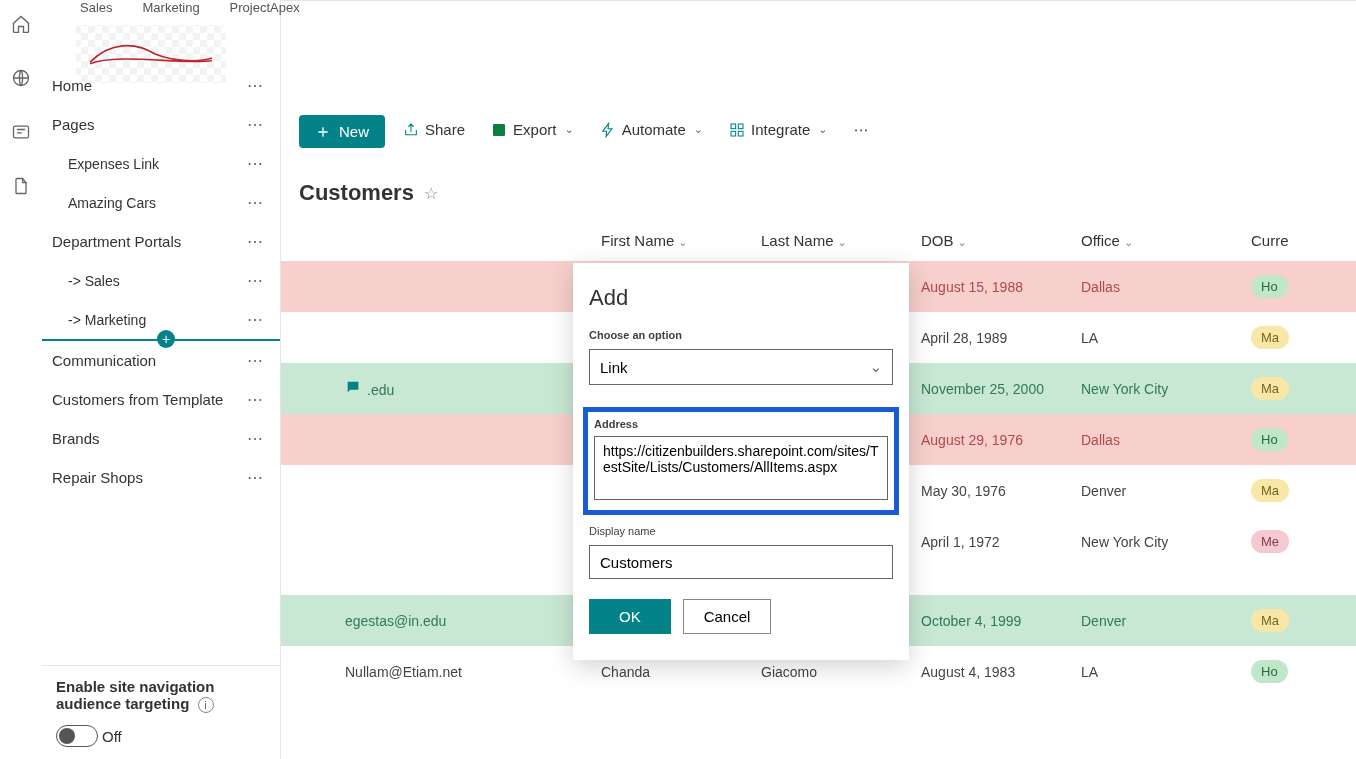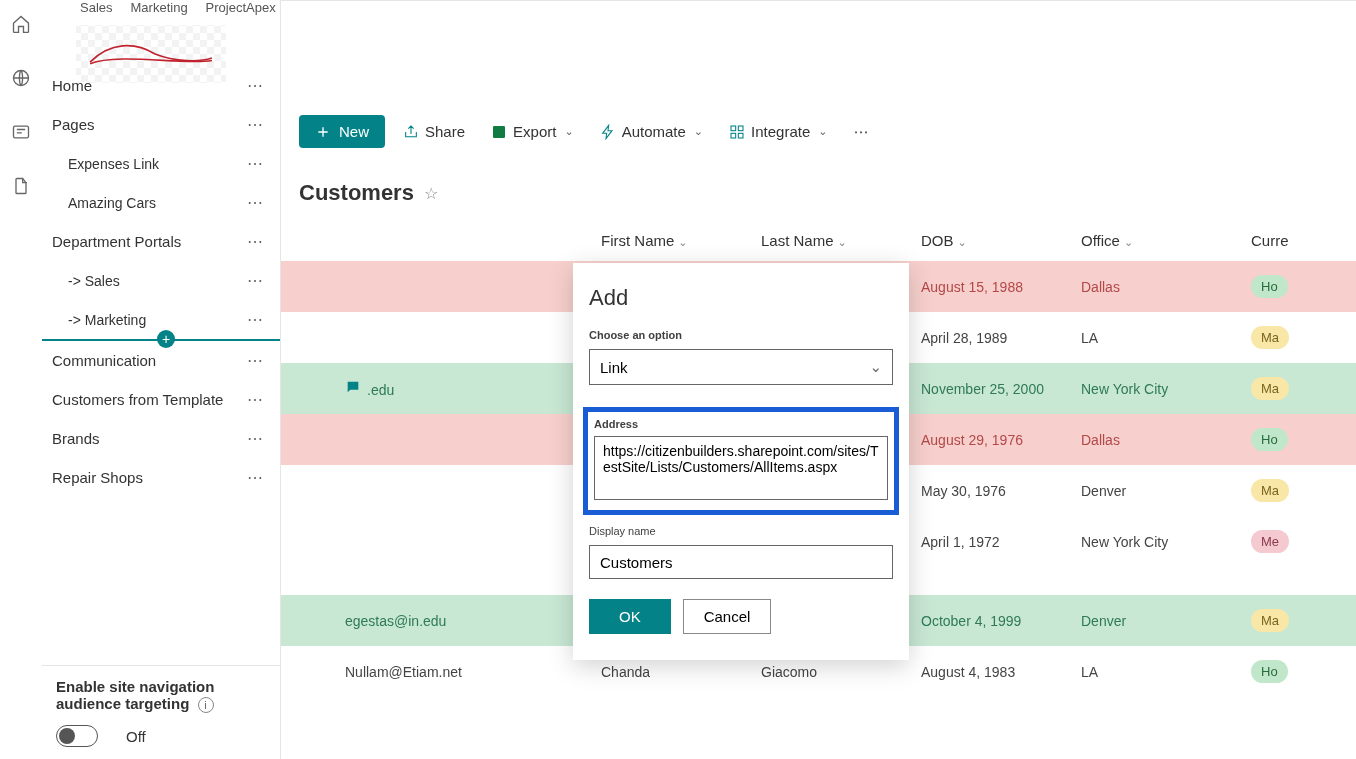--- a/index.html
+++ b/index.html
@@ -6,43 +6,43 @@
 html, body { width: 1356px; height: 759px; overflow: hidden; background: #fff; }
 
 .app { display: flex; height: 100%; }
 
 
 .rail { width: 42px; background: #fff; display: flex; flex-direction: column; align-items: center; padding-top: 14px; gap: 34px; flex-shrink: 0; border-right: 1px solid #fff; }
 .rail .ricon { width: 20px; height: 20px; color: #666; cursor: pointer; }
 
 
 .top-area { position: absolute; left: 60px; top: 0; height: 100px; display: flex; flex-direction: column; z-index: 1; }
-.top-tabs { display: flex; gap: 18px; font-size: 13px; color: #555; margin-left: 20px; margin-top: 0; }
+.top-tabs { display: flex; gap: 30px; font-size: 13px; color: #555; margin-left: 20px; margin-top: 0; }
 .top-tabs span { cursor: pointer; padding-bottom: 4px; }
 .logo-box { margin-top: 6px; margin-left: 16px; width: 150px; height: 58px; background: repeating-conic-gradient(#f3f3f3 0% 25%, #fff 0% 50%) 50% / 14px 14px; display: flex; align-items: center; justify-content: center; }
 .logo-box svg { width: 130px; height: 34px; }
 
 
 .sidebar { width: 239px; flex-shrink: 0; border-right: 1px solid #e5e5e5; padding-top: 66px; display: flex; flex-direction: column; position: relative; }
 .nav-item { display: flex; align-items: center; justify-content: space-between; padding: 10px 16px 10px 10px; font-size: 15px; color: #333; cursor: pointer; }
 .nav-item.indent { padding-left: 26px; font-size: 14px; }
 .nav-item .dots { color: #666; font-size: 16px; letter-spacing: 1px; }
 .nav-add-bar { position: relative; height: 2px; background: #038387; margin: 0; }
 .nav-add-bar .plus { position: absolute; right: 105px; top: -9px; width: 18px; height: 18px; border-radius: 50%; background: #038387; color: #fff; display: flex; align-items: center; justify-content: center; font-size: 14px; }
 .audience { border-top: 1px solid #e5e5e5; padding: 12px 14px; margin-top: auto; font-size: 15px; color: #333; }
 .audience .label { font-weight: 600; }
 .audience .info { display:inline-flex; width:16px; height:16px; border:1px solid #888; border-radius:50%; align-items:center; justify-content:center; font-size:11px; color:#666; margin-left:4px;}
-.toggle-row { display: flex; align-items: center; gap: 28px; margin-top: 12px; }
+.toggle-row { display: flex; align-items: center; gap: 4px; margin-top: 12px; }
 .toggle { width: 42px; height: 22px; border: 1px solid #555; border-radius: 11px; position: relative; background: #fff; cursor: pointer; }
 .toggle .knob { position: absolute; left: 2px; top: 2px; width: 16px; height: 16px; border-radius: 50%; background: #555; }
 
 
 .main { flex: 1; position: relative; padding-top: 100px; border-top: 1px solid #e5e5e5; margin-top: 0; }
 
-.cmdbar { display: flex; align-items: center; gap: 10px; padding: 14px 18px; }
+.cmdbar { display: flex; align-items: flex-start; gap: 10px; padding: 14px 18px; }
 .btn-new { background: #038387; color: #fff; border: none; border-radius: 4px; padding: 8px 16px; font-size: 15px; display: flex; align-items: center; gap: 8px; cursor: pointer; }
 .cmd { background: none; border: none; color: #333; font-size: 15px; display: flex; align-items: center; gap: 6px; padding: 6px 8px; cursor: pointer; }
 .cmd svg, .btn-new svg { width: 16px; height: 16px; }
 .chev { font-size: 11px; color: #666; margin-left: 2px; }
 
 .list-title-row { display: flex; align-items: center; gap: 10px; padding: 18px 18px 14px; }
 .list-title { font-size: 22px; font-weight: 600; color: #333; }
 .star { color: #888; font-size: 16px; cursor: pointer; }
 
 

